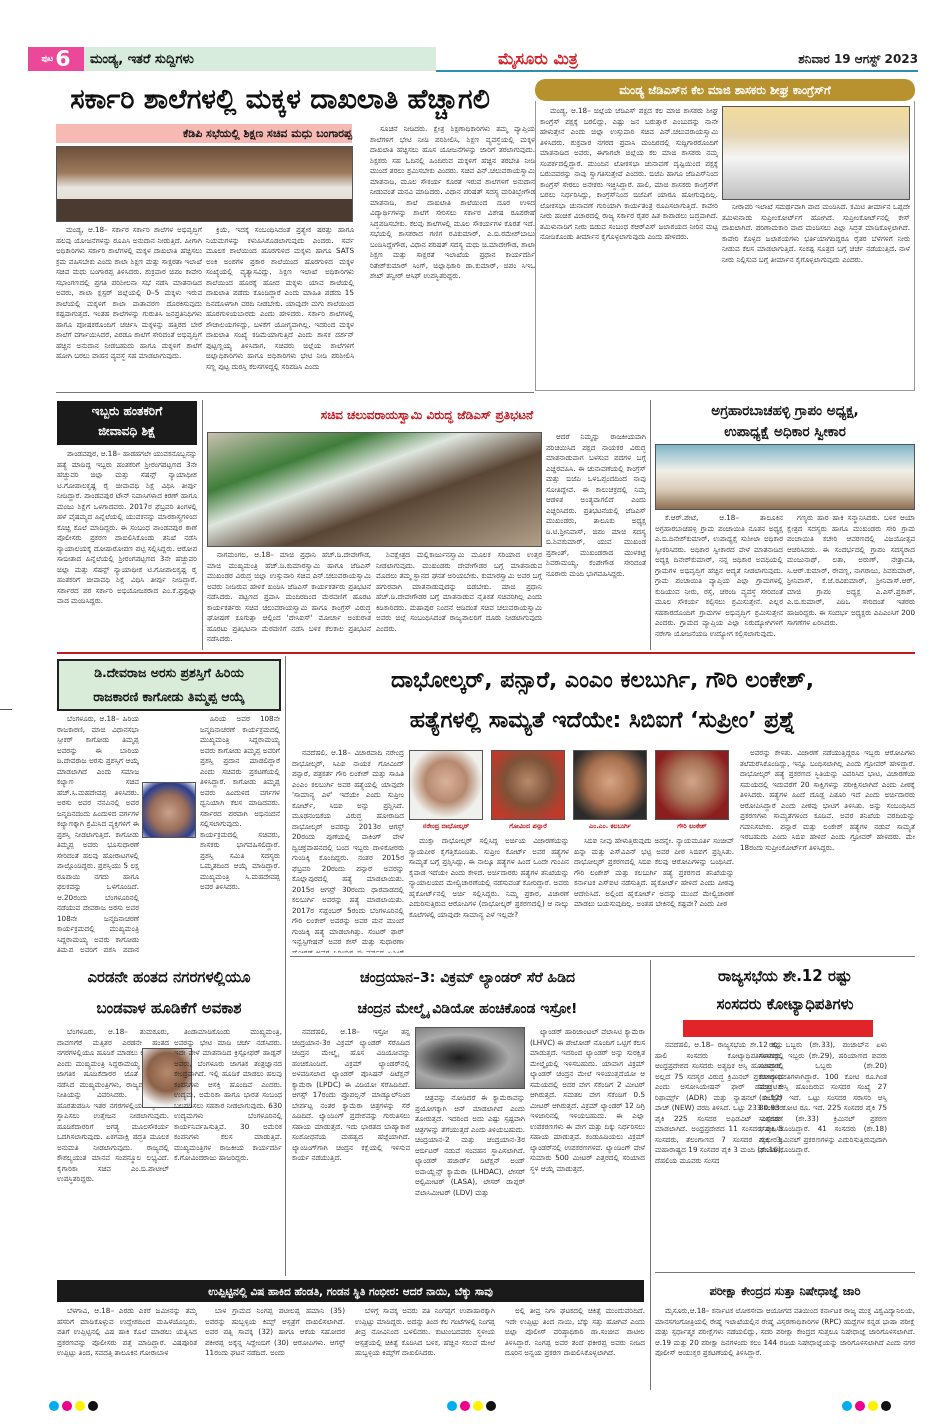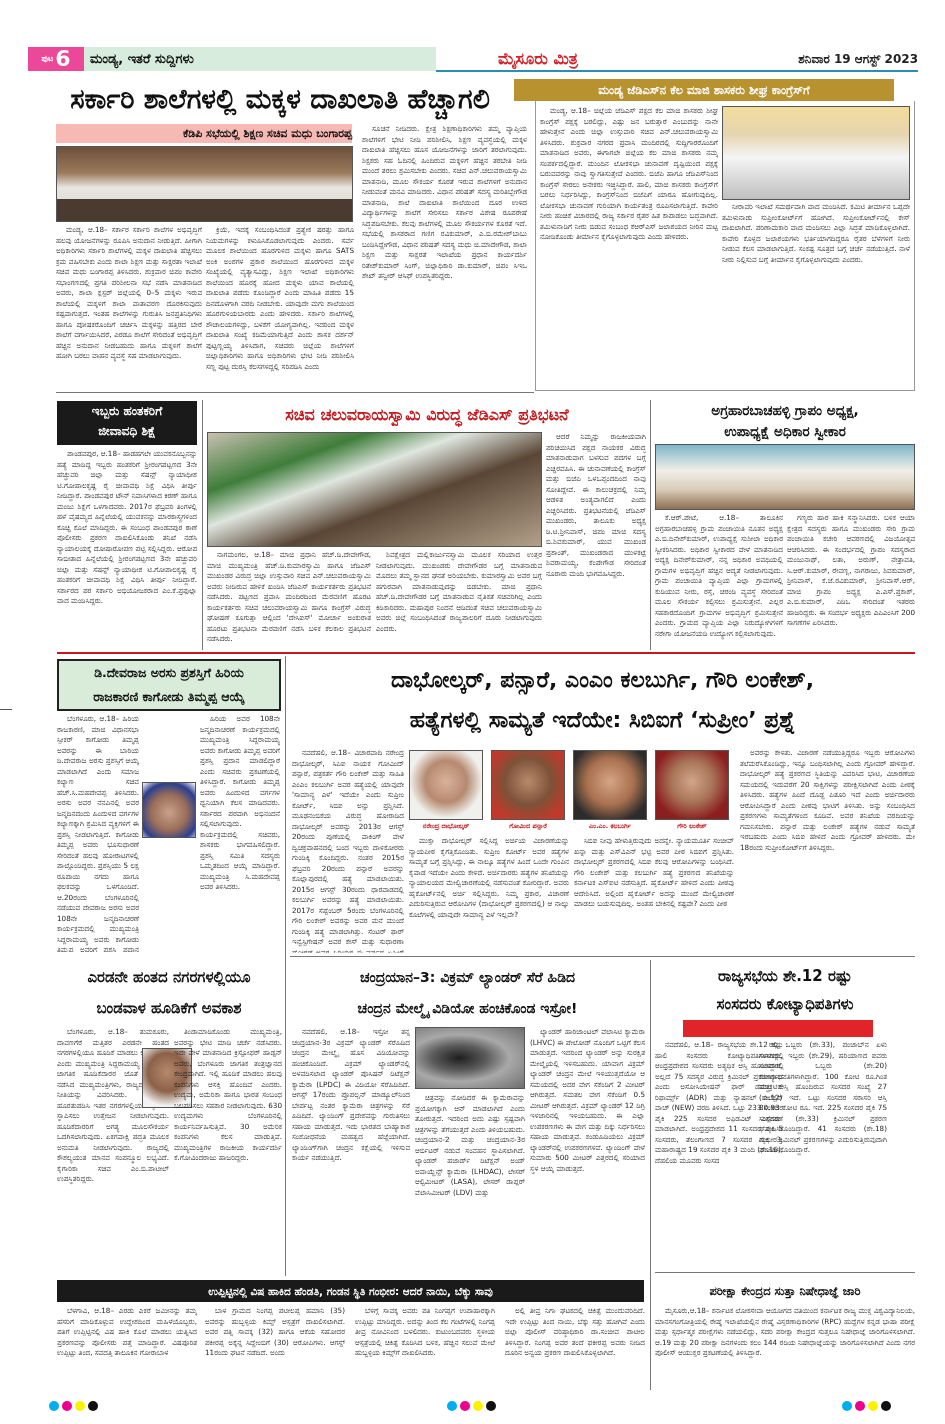--- a/index.html
+++ b/index.html
@@ -36,47 +36,47 @@
 </div>
 <div class="photo" style="left:56px;top:146px;width:297px;height:76px;background:linear-gradient(180deg,#6d4f3a 0%,#9c7a5c 35%,#e9e6e1 55%,#d8d2c8 100%);">
   <div style="position:absolute;left:0;bottom:0;width:100%;height:22px;background:#4b3a30;"></div>
 </div>
 <div class="abs txt" style="left:56px;top:225px;width:146px;height:165px;">
     <p>ಮಂಡ್ಯ, ಆ.18– ಸರ್ಕಾರ ಸರ್ಕಾರಿ ಶಾಲೆಗಳ ಅಭಿವೃದ್ಧಿಗೆ ಹಲವು ಯೋಜನೆಗಳನ್ನು ರೂಪಿಸಿ ಅನುದಾನ ನೀಡುತ್ತಿದೆ. ಹೀಗಾಗಿ ಅಧಿಕಾರಿಗಳು ಸರ್ಕಾರಿ ಶಾಲೆಗಳಲ್ಲಿ ಮಕ್ಕಳ ದಾಖಲಾತಿ ಹೆಚ್ಚಿಸಲು ಕ್ರಮ ವಹಿಸಬೇಕು ಎಂದು ಶಾಲಾ ಶಿಕ್ಷಣ ಮತ್ತು ಸಾಕ್ಷರತಾ ಇಲಾಖೆ ಸಚಿವ ಮಧು ಬಂಗಾರಪ್ಪ ತಿಳಿಸಿದರು. ಶುಕ್ರವಾರ ಜಿಪಂ ಕಾವೇರಿ ಸಭಾಂಗಣದಲ್ಲಿ ಪ್ರಗತಿ ಪರಿಶೀಲನಾ ಸಭೆ ನಡೆಸಿ ಮಾತನಾಡಿದ ಅವರು, ಶಾಲಾ ಕ್ಲಸ್ಟರ್ ಜಿಲ್ಲೆಯಲ್ಲಿ 0–5 ಮಕ್ಕಳು ಇರುವ ಶಾಲೆಯಲ್ಲಿ ಮಕ್ಕಳಿಗೆ ಶಾಲಾ ವಾತಾವರಣ ದೊರಕಿಸುವುದು ಕಷ್ಟವಾಗುತ್ತದೆ. ಇಂತಹ ಶಾಲೆಗಳನ್ನು ಗುರುತಿಸಿ ಜನಪ್ರತಿನಿಧಿಗಳು ಹಾಗೂ ಪೋಷಕರೊಂದಿಗೆ ಚರ್ಚಿಸಿ ಮಕ್ಕಳನ್ನು ಹತ್ತಿರದ ಬೇರೆ ಶಾಲೆಗೆ ವರ್ಗಾಯಿಸಿದರೆ, ಎರಡೂ ಶಾಲೆಗೆ ಸೇರಿದಂತೆ ಅಭಿವೃದ್ಧಿಗೆ ಹೆಚ್ಚಿನ ಅನುದಾನ ನೀಡಬಹುದು ಹಾಗೂ ಮಕ್ಕಳಿಗೆ ಶಾಲೆಗೆ ಹೋಗಿ ಬರಲು ವಾಹನ ವ್ಯವಸ್ಥೆ ಸಹ ಮಾಡಲಾಗುವುದು.</p>
   </div>
 <div class="abs txt" style="left:206px;top:225px;width:148px;height:165px;">
     <p>ಕ್ರಿಯೆ, ಇದಕ್ಕೆ ಸಂಬಂಧಿಸಿದಂತೆ ಪ್ರತ್ಯೇಕ ಷರತ್ತು ಹಾಗೂ ನಿಯಮಗಳನ್ನು ಕಳುಹಿಸಿಕೊಡಲಾಗುವುದು ಎಂದರು. ಸರ್ವೆ ಮೂಲಕ ಶಾಲೆಯಿಂದ ಹೊರಗುಳಿದ ಮಕ್ಕಳು ಹಾಗೂ SATS ಅಂಕಿ ಅಂಶಗಳ ಪ್ರಕಾರ ಶಾಲೆಯಿಂದ ಹೊರಗುಳಿದ ಮಕ್ಕಳ ಸಂಖ್ಯೆಯಲ್ಲಿ ವ್ಯತ್ಯಾಸವಿದ್ದು, ಶಿಕ್ಷಣ ಇಲಾಖೆ ಅಧಿಕಾರಿಗಳು ಶಾಲೆಯಿಂದ ಹೊರಕ್ಕೆ ಹೋದ ಮಕ್ಕಳು ಯಾವ ಶಾಲೆಯಲ್ಲಿ ದಾಖಲಾತಿ ಪಡೆದು ಕೊಂಡಿದ್ದಾರೆ ಎಂದು ಮಾಹಿತಿ ಪಡೆದು 15 ದಿನದೊಳಗಾಗಿ ವರದಿ ನೀಡಬೇಕು. ಯಾವುದೇ ಮಗು ಶಾಲೆಯಿಂದ ಹೊರಗುಳಿಯಬಾರದು ಎಂದು ಹೇಳಿದರು. ಸರ್ಕಾರಿ ಶಾಲೆಗಳಲ್ಲಿ ಶೌಚಾಲಯಗಳಿದ್ದು, ಬಳಕೆಗೆ ಯೋಗ್ಯವಾಗಿಲ್ಲ. ಇದರಿಂದ ಮಕ್ಕಳ ದಾಖಲಾತಿ ಸಂಖ್ಯೆ ಕಡಿಮೆಯಾಗುತ್ತಿದೆ ಎಂದು ಶಾಸಕ ದರ್ಶನ್ ಪುಟ್ಟಣ್ಣಯ್ಯ ತಿಳಿಸಿದಾಗ, ಸಚಿವರು ಜಿಲ್ಲೆಯ ಶಾಲೆಗಳಿಗೆ ಜಿಲ್ಲಾಧಿಕಾರಿಗಳು ಹಾಗೂ ಅಧಿಕಾರಿಗಳು ಭೇಟಿ ನೀಡಿ ಪರಿಶೀಲಿಸಿ ಸಣ್ಣ ಪುಟ್ಟ ದುರಸ್ತಿ ಕೆಲಸಗಳಿದ್ದಲ್ಲಿ ಸರಿಪಡಿಸಿ ಎಂದು</p>
   </div>
-<div class="abs txt" style="left:362px;top:124px;width:165px;height:266px;">
+<div class="abs txt" style="left:370px;top:124px;width:165px;height:266px;">
     <p>ಸೂಚನೆ ನೀಡಿದರು. ಕ್ಷೇತ್ರ ಶಿಕ್ಷಣಾಧಿಕಾರಿಗಳು ತಮ್ಮ ವ್ಯಾಪ್ತಿಯ ಶಾಲೆಗಳಿಗೆ ಭೇಟಿ ನೀಡಿ ಪರಿಶೀಲಿಸಿ, ಶಿಕ್ಷಣ ವ್ಯವಸ್ಥೆಯಲ್ಲಿ ಮಕ್ಕಳ ದಾಖಲಾತಿ ಹೆಚ್ಚಿಸಲು ಹೊಸ ಯೋಜನೆಗಳನ್ನು ಜಾರಿಗೆ ತರಲಾಗುವುದು. ಶಿಕ್ಷಕರು ಸಹ ಓದಿನಲ್ಲಿ ಹಿಂದಿರುವ ಮಕ್ಕಳಿಗೆ ಹೆಚ್ಚಿನ ತರಬೇತಿ ನೀಡಿ ಮುಂದೆ ತರಲು ಶ್ರಮಿಸಬೇಕು ಎಂದರು. ಸಚಿವ ಎನ್.ಚಲುವರಾಯಸ್ವಾಮಿ ಮಾತನಾಡಿ, ಮೂಲ ಸೌಕರ್ಯ ಕೊರತೆ ಇರುವ ಶಾಲೆಗಳಿಗೆ ಅನುದಾನ ನೀಡುವಂತೆ ಮನವಿ ಮಾಡಿದರು. ವಿಧಾನ ಪರಿಷತ್ ಸದಸ್ಯ ಮರಿತಿಬ್ಬೇಗೌಡ ಮಾತನಾಡಿ, ಶಾಲೆ ದಾಖಲಾತಿ ಶಾಲೆಯಿಂದ ದೂರ ಉಳಿದ ವಿದ್ಯಾರ್ಥಿಗಳನ್ನು ಶಾಲೆಗೆ ಸೇರಿಸಲು ಸರ್ಕಾರ ವಿಶೇಷ ರೂಪರೇಷೆ ಸಿದ್ಧಪಡಿಸಬೇಕು. ಕೆಲವು ಶಾಲೆಗಳಲ್ಲಿ ಮೂಲ ಸೌಕರ್ಯಗಳ ಕೊರತೆ ಇದೆ. ಸಭೆಯಲ್ಲಿ ಶಾಸಕರಾದ ಗಣಿಗ ರವಿಕುಮಾರ್, ಎ.ಬಿ.ರಮೇಶ್‌ಬಾಬು ಬಂಡಿಸಿದ್ದೇಗೌಡ, ವಿಧಾನ ಪರಿಷತ್ ಸದಸ್ಯ ಮಧು ಜಿ.ಮಾದೇಗೌಡ, ಶಾಲಾ ಶಿಕ್ಷಣ ಮತ್ತು ಸಾಕ್ಷರತೆ ಇಲಾಖೆಯ ಪ್ರಧಾನ ಕಾರ್ಯದರ್ಶಿ ರಿತೇಶ್‌ಕುಮಾರ್ ಸಿಂಗ್, ಜಿಲ್ಲಾಧಿಕಾರಿ ಡಾ.ಕುಮಾರ್, ಜಿಪಂ ಸಿಇಒ ಶೇಖ್ ತನ್ವೀರ್ ಆಸಿಫ್ ಉಪಸ್ಥಿತರಿದ್ದರು.</p>
   </div>
 <div class="hline" style="left:56px;top:392px;width:478px;"></div>
 
-<div class="abs" style="left:514px;top:79px;width:380px;height:22px;background:#b8922f;">
+<div class="abs" style="left:535px;top:79px;width:380px;height:22px;background:#b8922f;border-radius:10px;">
   <span style="display:block;text-align:center;font-size:11.5px;font-weight:bold;line-height:22px;color:#fff;white-space:nowrap;overflow:hidden;">ಮಂಡ್ಯ ಜೆಡಿಎಸ್‌ನ ಕೆಲ ಮಾಜಿ ಶಾಸಕರು ಶೀಘ್ರ ಕಾಂಗ್ರೆಸ್‌ಗೆ</span>
 </div>
 <div class="abs" style="left:535px;top:101px;width:380px;height:290px;border:1px solid #999;border-top:none;"></div>
 <div class="abs txt" style="left:540px;top:106px;width:178px;height:282px;">
     <p>ಮಂಡ್ಯ, ಆ.18– ಜಿಲ್ಲೆಯ ಜೆಡಿಎಸ್ ಪಕ್ಷದ ಕೆಲ ಮಾಜಿ ಶಾಸಕರು ಶೀಘ್ರ ಕಾಂಗ್ರೆಸ್ ಪಕ್ಷಕ್ಕೆ ಬರಲಿದ್ದು, ಎಷ್ಟು ಜನ ಬರುತ್ತಾರೆ ಎಂಬುದನ್ನು ನಾನೇ ಹೇಳುತ್ತೇನೆ ಎಂದು ಜಿಲ್ಲಾ ಉಸ್ತುವಾರಿ ಸಚಿವ ಎನ್.ಚಲುವರಾಯಸ್ವಾಮಿ ತಿಳಿಸಿದರು. ಶುಕ್ರವಾರ ನಗರದ ಪ್ರವಾಸಿ ಮಂದಿರದಲ್ಲಿ ಸುದ್ದಿಗಾರರೊಂದಿಗೆ ಮಾತನಾಡಿದ ಅವರು, ಈಗಾಗಲೇ ಜಿಲ್ಲೆಯ ಕೆಲ ಮಾಜಿ ಶಾಸಕರು ನಮ್ಮ ಸಂಪರ್ಕದಲ್ಲಿದ್ದಾರೆ. ಮುಂದಿನ ಲೋಕಸಭಾ ಚುನಾವಣೆ ದೃಷ್ಟಿಯಿಂದ ಪಕ್ಷಕ್ಕೆ ಬರುವವರನ್ನು ನಾವು ಸ್ವಾಗತಿಸುತ್ತೇವೆ ಎಂದರು. ಬಿಜೆಪಿ ಹಾಗೂ ಜೆಡಿಎಸ್‌ನಿಂದ ಕಾಂಗ್ರೆಸ್ ಸೇರಲು ಅನೇಕರು ಇಚ್ಛಿಸಿದ್ದಾರೆ. ಹಾಲಿ, ಮಾಜಿ ಶಾಸಕರು ಕಾಂಗ್ರೆಸ್‌ಗೆ ಬರಲು ನಿರ್ಧರಿಸಿದ್ದು, ಕಾಂಗ್ರೆಸ್‌ನಿಂದ ಬಿಜೆಪಿಗೆ ಯಾರೂ ಹೋಗುವುದಿಲ್ಲ. ಲೋಕಸಭಾ ಚುನಾವಣೆ ಗುರಿಯಾಗಿ ಕಾರ್ಯತಂತ್ರ ರೂಪಿಸಲಾಗುತ್ತಿದೆ. ಕಾವೇರಿ ನೀರು ಹಂಚಿಕೆ ವಿಚಾರದಲ್ಲಿ ರಾಜ್ಯ ಸರ್ಕಾರ ರೈತರ ಹಿತ ಕಾಪಾಡಲು ಬದ್ಧವಾಗಿದೆ. ತಮಿಳುನಾಡಿಗೆ ನೀರು ಬಿಡುವ ಸಂಬಂಧ ಕೆಆರ್‌ಎಸ್ ಜಲಾಶಯದ ನೀರಿನ ಮಟ್ಟ ನೋಡಿಕೊಂಡು ತೀರ್ಮಾನ ಕೈಗೊಳ್ಳಲಾಗುವುದು ಎಂದು ಹೇಳಿದರು.</p>
   </div>
 <div class="photo" style="left:722px;top:106px;width:188px;height:94px;background:linear-gradient(180deg,#f2dc9c 0%,#e6d5b0 30%,#f5f5f5 55%,#bfbfbf 100%);"></div>
 <div class="abs txt" style="left:722px;top:202px;width:188px;height:186px;">
     <p>ನೀರಾವರಿ ಇಲಾಖೆ ಸಮರ್ಥವಾಗಿ ವಾದ ಮಂಡಿಸಿದೆ. ಕಮಿಟಿ ತೀರ್ಮಾನ ಒಪ್ಪದೇ ತಮಿಳುನಾಡು ಸುಪ್ರೀಂಕೋರ್ಟ್‌ಗೆ ಹೋಗಿದೆ. ಸುಪ್ರೀಂಕೋರ್ಟ್‌ನಲ್ಲಿ ಕೇಸ್ ದಾಖಲಾಗಿದೆ. ಪರಿಣಾಮಕಾರಿ ವಾದ ಮಂಡಿಸಲು ಎಲ್ಲಾ ಸಿದ್ಧತೆ ಮಾಡಿಕೊಳ್ಳಲಾಗಿದೆ. ಕಾವೇರಿ ಕೊಳ್ಳದ ಜಲಾಶಯಗಳು ಭರ್ತಿಯಾಗದಿದ್ದರೂ ರೈತರ ಬೆಳೆಗಳಿಗೆ ನೀರು ನೀಡುವ ಕೆಲಸ ಮಾಡಲಾಗುತ್ತಿದೆ. ಸಂಕಷ್ಟ ಸೂತ್ರದ ಬಗ್ಗೆ ಚರ್ಚೆ ನಡೆಯುತ್ತಿದೆ. ನಾಳೆ ನೀರು ನಿಲ್ಲಿಸುವ ಬಗ್ಗೆ ತೀರ್ಮಾನ ಕೈಗೊಳ್ಳಲಾಗುವುದು ಎಂದರು.</p>
   </div>
 
 <div class="abs" style="left:57px;top:401px;width:140px;height:44px;background:#1a1a1a;color:#fff;text-align:center;">
   <div style="font-size:12px;font-weight:bold;line-height:20px;">ಇಬ್ಬರು ಹಂತಕರಿಗೆ</div>
   <div style="font-size:12px;font-weight:bold;line-height:20px;">ಜೀವಾವಧಿ ಶಿಕ್ಷೆ</div>
 </div>
 <div class="abs txt" style="left:57px;top:449px;width:140px;height:200px;">
     <p>ಪಾಂಡವಪುರ, ಆ.18– ಹಾಡಹಗಲೇ ಯುವಕನೊಬ್ಬನನ್ನು ಹತ್ಯೆ ಮಾಡಿದ್ದ ಇಬ್ಬರು ಹಂತಕರಿಗೆ ಶ್ರೀರಂಗಪಟ್ಟಣದ 3ನೇ ಹೆಚ್ಚುವರಿ ಜಿಲ್ಲಾ ಮತ್ತು ಸೆಷನ್ಸ್ ನ್ಯಾಯಾಧೀಶ ಟಿ.ಗೋಪಾಲಕೃಷ್ಣ ರೈ ಜೀವಾವಧಿ ಶಿಕ್ಷೆ ವಿಧಿಸಿ ತೀರ್ಪು ನೀಡಿದ್ದಾರೆ. ಪಾಂಡವಪುರ ಟೌನ್ ನಿವಾಸಿಗಳಾದ ಕಿರಣ್ ಹಾಗೂ ಮಂಜು ಶಿಕ್ಷೆಗೆ ಒಳಗಾದವರು. 2017ರ ಫೆಬ್ರವರಿ ತಿಂಗಳಲ್ಲಿ ಹಳೆ ವೈಷಮ್ಯದ ಹಿನ್ನೆಲೆಯಲ್ಲಿ ಯುವಕನನ್ನು ಮಾರಕಾಸ್ತ್ರಗಳಿಂದ ಕೊಚ್ಚಿ ಕೊಲೆ ಮಾಡಿದ್ದರು. ಈ ಸಂಬಂಧ ಪಾಂಡವಪುರ ಠಾಣೆ ಪೊಲೀಸರು ಪ್ರಕರಣ ದಾಖಲಿಸಿಕೊಂಡು ತನಿಖೆ ನಡೆಸಿ ನ್ಯಾಯಾಲಯಕ್ಕೆ ದೋಷಾರೋಪಣ ಪಟ್ಟಿ ಸಲ್ಲಿಸಿದ್ದರು. ಆರೋಪ ಸಾಬೀತಾದ ಹಿನ್ನೆಲೆಯಲ್ಲಿ ಶ್ರೀರಂಗಪಟ್ಟಣದ 3ನೇ ಹೆಚ್ಚುವರಿ ಜಿಲ್ಲಾ ಮತ್ತು ಸೆಷನ್ಸ್ ನ್ಯಾಯಾಧೀಶ ಟಿ.ಗೋಪಾಲಕೃಷ್ಣ ರೈ ಹಂತಕರಿಗೆ ಜೀವಾವಧಿ ಶಿಕ್ಷೆ ವಿಧಿಸಿ ತೀರ್ಪು ನೀಡಿದ್ದಾರೆ. ಸರ್ಕಾರದ ಪರ ಸರ್ಕಾರಿ ಅಭಿಯೋಜಕರಾದ ಎಂ.ಕೆ.ಪ್ರಫುಲ್ಲಾ ವಾದ ಮಂಡಿಸಿದ್ದರು.</p>
   </div>
 <div class="vline" style="left:202px;top:400px;height:250px;"></div>
 
-<div class="abs hl" style="left:207px;top:400px;width:440px;height:30px;font-size:16px;line-height:30px;color:#c41a1f;">ಸಚಿವ ಚಲುವರಾಯಸ್ವಾಮಿ ವಿರುದ್ಧ ಜೆಡಿಎಸ್ ಪ್ರತಿಭಟನೆ</div>
+<div class="abs hl" style="left:207px;top:400px;width:440px;height:30px;font-size:12px;line-height:30px;color:#c41a1f;">ಸಚಿವ ಚಲುವರಾಯಸ್ವಾಮಿ ವಿರುದ್ಧ ಜೆಡಿಎಸ್ ಪ್ರತಿಭಟನೆ</div>
 <div class="photo" style="left:207px;top:432px;width:335px;height:115px;background:linear-gradient(160deg,#c8c0b0 0%,#3f7d3a 25%,#dfe6df 40%,#5a4635 60%,#b3a08a 100%);"></div>
 <div class="abs txt" style="left:207px;top:550px;width:164px;height:98px;">
     <p>ನಾಗಮಂಗಲ, ಆ.18– ಮಾಜಿ ಪ್ರಧಾನಿ ಹೆಚ್.ಡಿ.ದೇವೇಗೌಡ, ಮಾಜಿ ಮುಖ್ಯಮಂತ್ರಿ ಹೆಚ್.ಡಿ.ಕುಮಾರಸ್ವಾಮಿ ಹಾಗೂ ಜೆಡಿಎಸ್ ಮುಖಂಡರ ವಿರುದ್ಧ ಜಿಲ್ಲಾ ಉಸ್ತುವಾರಿ ಸಚಿವ ಎನ್.ಚಲುವರಾಯಸ್ವಾಮಿ ಅವರು ನೀಡಿರುವ ಹೇಳಿಕೆ ಖಂಡಿಸಿ ಜೆಡಿಎಸ್ ಕಾರ್ಯಕರ್ತರು ಪ್ರತಿಭಟನೆ ನಡೆಸಿದರು. ಪಟ್ಟಣದ ಪ್ರವಾಸಿ ಮಂದಿರದಿಂದ ಮೆರವಣಿಗೆ ಹೊರಟ ಕಾರ್ಯಕರ್ತರು ಸಚಿವ ಚಲುವರಾಯಸ್ವಾಮಿ ಹಾಗೂ ಕಾಂಗ್ರೆಸ್ ವಿರುದ್ಧ ಘೋಷಣೆ ಕೂಗುತ್ತಾ ಆಲ್ಲಿಂದ 'ದೇಸಿಐಸ್' ಮೋರ್ಚಾ ಅಂಕುರಾತ ಹೊರಟು ಪ್ರತಿಭಟನಾ ಮೆರವಣಿಗೆ ನಡೆಸಿ ಬಳಿಕ ಕೆಲಕಾಲ ಪ್ರತಿಭಟನೆ ನಡೆಸಿದರು.</p>
   </div>
 <div class="abs txt" style="left:376px;top:550px;width:166px;height:98px;">
     <p>ಶಿವಕ್ಷೇತ್ರದ ಮಲ್ಲಿಕಾರ್ಜುನಸ್ವಾಮಿ ಮೂಲಕ ಸರಿಯಾದ ಉತ್ತರ ನೀಡಲಾಗುವುದು. ಮುಖಂಡರು ದೇವೇಗೌಡರ ಬಗ್ಗೆ ಮಾತನಾಡುವ ಮೊದಲು ತಮ್ಮ ಸ್ಥಾನದ ಘನತೆ ಅರಿಯಬೇಕು. ಕುಮಾರಸ್ವಾಮಿ ಅವರ ಬಗ್ಗೆ ಹಗುರವಾಗಿ ಮಾತನಾಡುವುದನ್ನು ಬಿಡಬೇಕು. ಮಾಜಿ ಪ್ರಧಾನಿ ಹೆಚ್.ಡಿ.ದೇವೇಗೌಡರ ಬಗ್ಗೆ ಮಾತನಾಡುವ ನೈತಿಕತೆ ಸಚಿವರಿಗಿಲ್ಲ ಎಂದು ಕಿಡಿಕಾರಿದರು. ಮಹಾಪುರ ನಿಂದನೆ ಆಡಿದಂತೆ ಸಚಿವ ಚಲುವರಾಯಸ್ವಾಮಿ ಅವರು ಜಿಲ್ಲೆ ಸಂಬಂಧಿಸಿದಂತೆ ರಾಜ್ಯಪಾಲರಿಗೆ ದೂರು ನೀಡಲಾಗುವುದು ಎಂದರು.</p>
   </div>
 <div class="abs txt" style="left:546px;top:432px;width:100px;height:216px;">
     <p>ಆದರೆ ನಿಮ್ಮನ್ನು ರಾಜಕೀಯವಾಗಿ ಪರಿಚಯಿಸಿದ ಪಕ್ಷದ ನಾಯಕರ ವಿರುದ್ಧ ಮಾತನಾಡುವಾಗ ಬಳಸುವ ಪದಗಳ ಬಗ್ಗೆ ಎಚ್ಚರವಹಿಸಿ. ಈ ಚುನಾವಣೆಯಲ್ಲಿ ಕಾಂಗ್ರೆಸ್ ಮತ್ತು ಬಿಜೆಪಿ ಒಳಒಪ್ಪಂದದಿಂದ ನಾವು ಸೋತಿದ್ದೇವೆ. ಈ ಕಾಲುಚಕ್ರದಲ್ಲಿ ನಿಮ್ಮ ಆಡಳಿತ ಅಂತ್ಯವಾಗಲಿದೆ ಎಂದು ಎಚ್ಚರಿಸಿದರು. ಪ್ರತಿಭಟನೆಯಲ್ಲಿ ಜೆಡಿಎಸ್ ಮುಖಂಡರು, ತಾಲೂಕು ಅಧ್ಯಕ್ಷ ಡಿ.ಟಿ.ಶ್ರೀನಿವಾಸ್, ಜಿಪಂ ಮಾಜಿ ಸದಸ್ಯ ಬಿ.ಶಿವಕುಮಾರ್, ಯುವ ಮುಖಂಡ ಪ್ರಶಾಂತ್, ಮುಖಂಡರಾದ ಮುಳಕಟ್ಟೆ ಶಿವರಾಮಯ್ಯ, ಕೆಂಪೇಗೌಡ ಸೇರಿದಂತೆ ನೂರಾರು ಮಂದಿ ಭಾಗವಹಿಸಿದ್ದರು.</p>
   </div>

